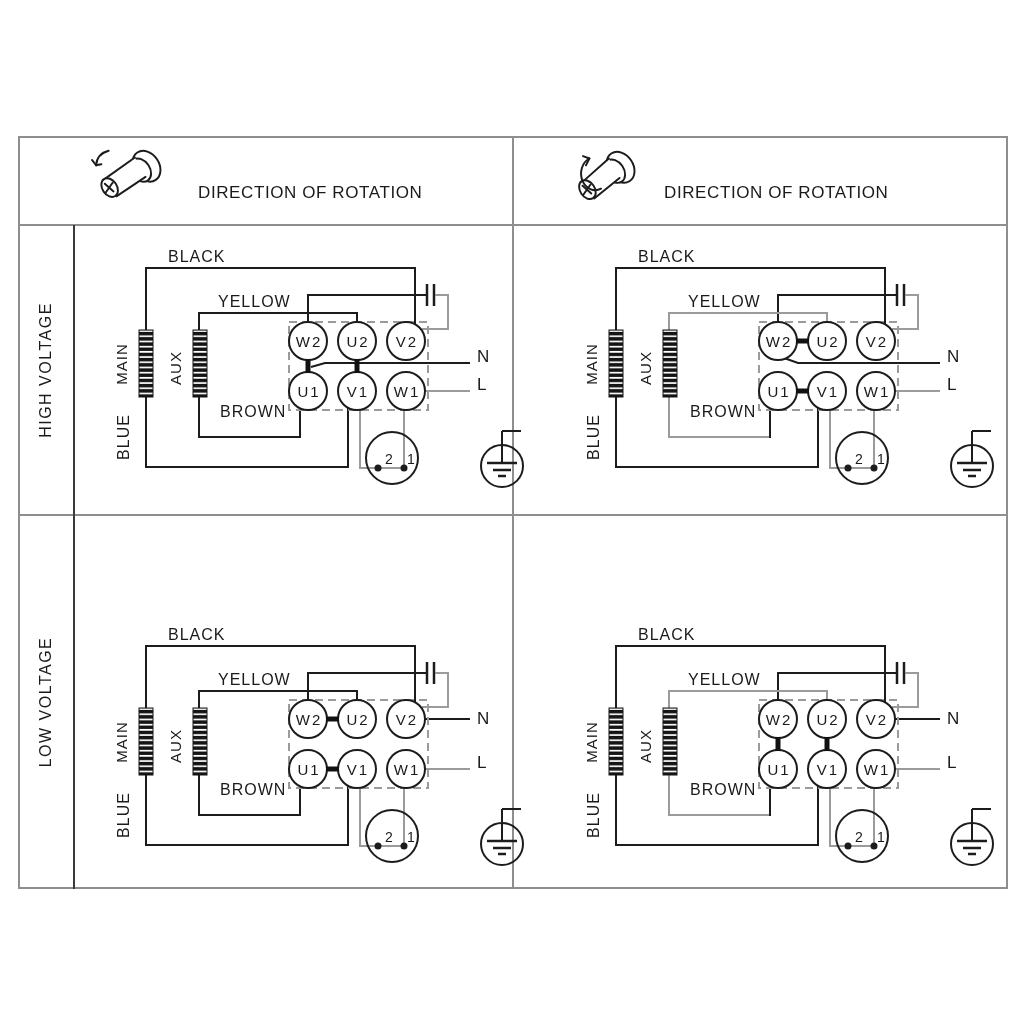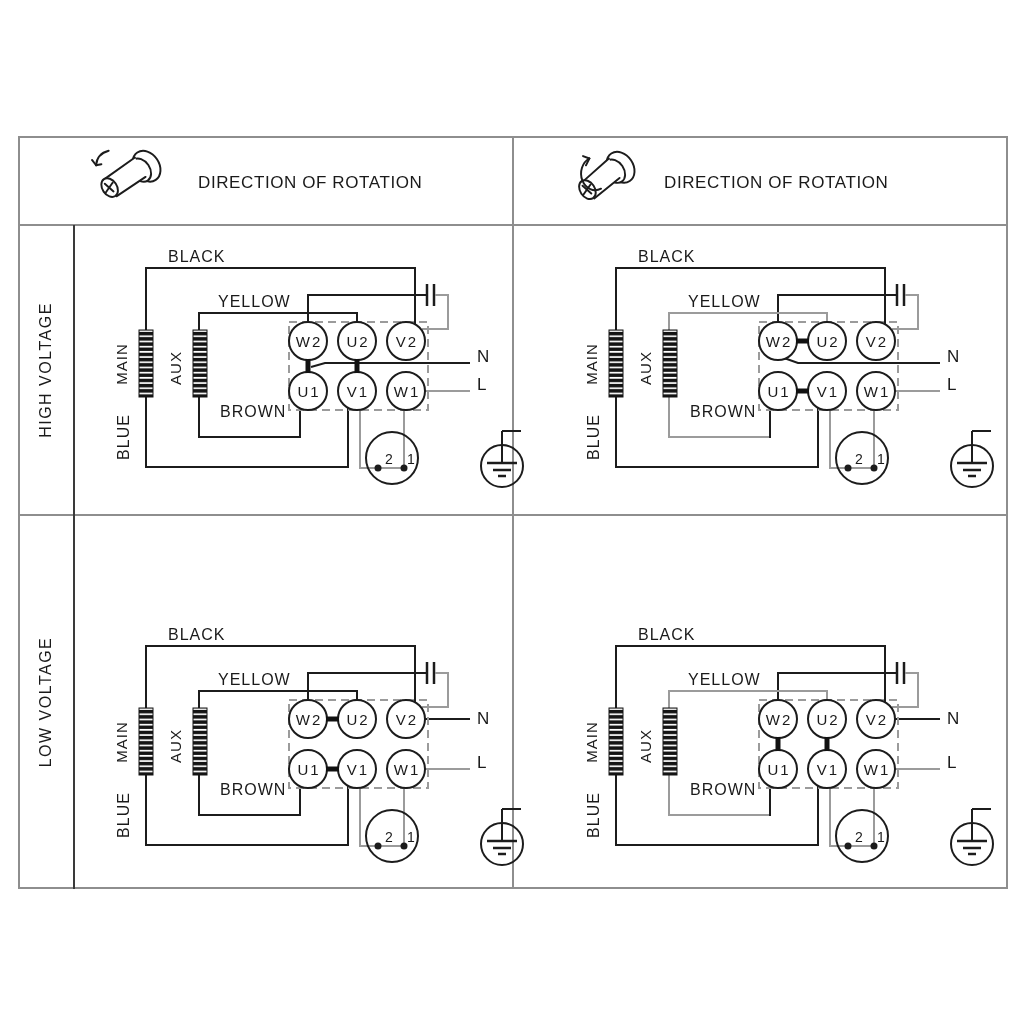--- a/index.html
+++ b/index.html
@@ -3,21 +3,21 @@
 <meta charset="utf-8">
 <style>
   html,body{margin:0;padding:0;background:#ffffff;}
   #page{position:relative;width:1024px;height:1024px;background:#ffffff;overflow:hidden;
         font-family:"Liberation Sans","DejaVu Sans",sans-serif;color:#1a1a1a;}
   .abs{position:absolute;}
   .gridline{position:absolute;background:#8e8e8e;}
   .gridline.dark{background:#3a3a3a;}
   #outer-border{position:absolute;left:18px;top:136px;width:990px;height:753px;
                 border:2px solid #8e8e8e;box-sizing:border-box;}
-  .header-title{position:absolute;top:173px;font-size:17px;letter-spacing:0.6px;white-space:nowrap;}
+  .header-title{position:absolute;top:183px;font-size:17px;letter-spacing:0.6px;white-space:nowrap;}
   .vlabel{position:absolute;width:160px;height:22px;line-height:22px;text-align:center;
           font-size:16px;letter-spacing:1.5px;transform:rotate(-90deg);white-space:nowrap;}
   svg text{font-family:"Liberation Sans","DejaVu Sans",sans-serif;fill:#1a1a1a;}
   .diagram-svg{position:absolute;}
 </style>
 </head>
 <body>
 
 <div id="page">
 

